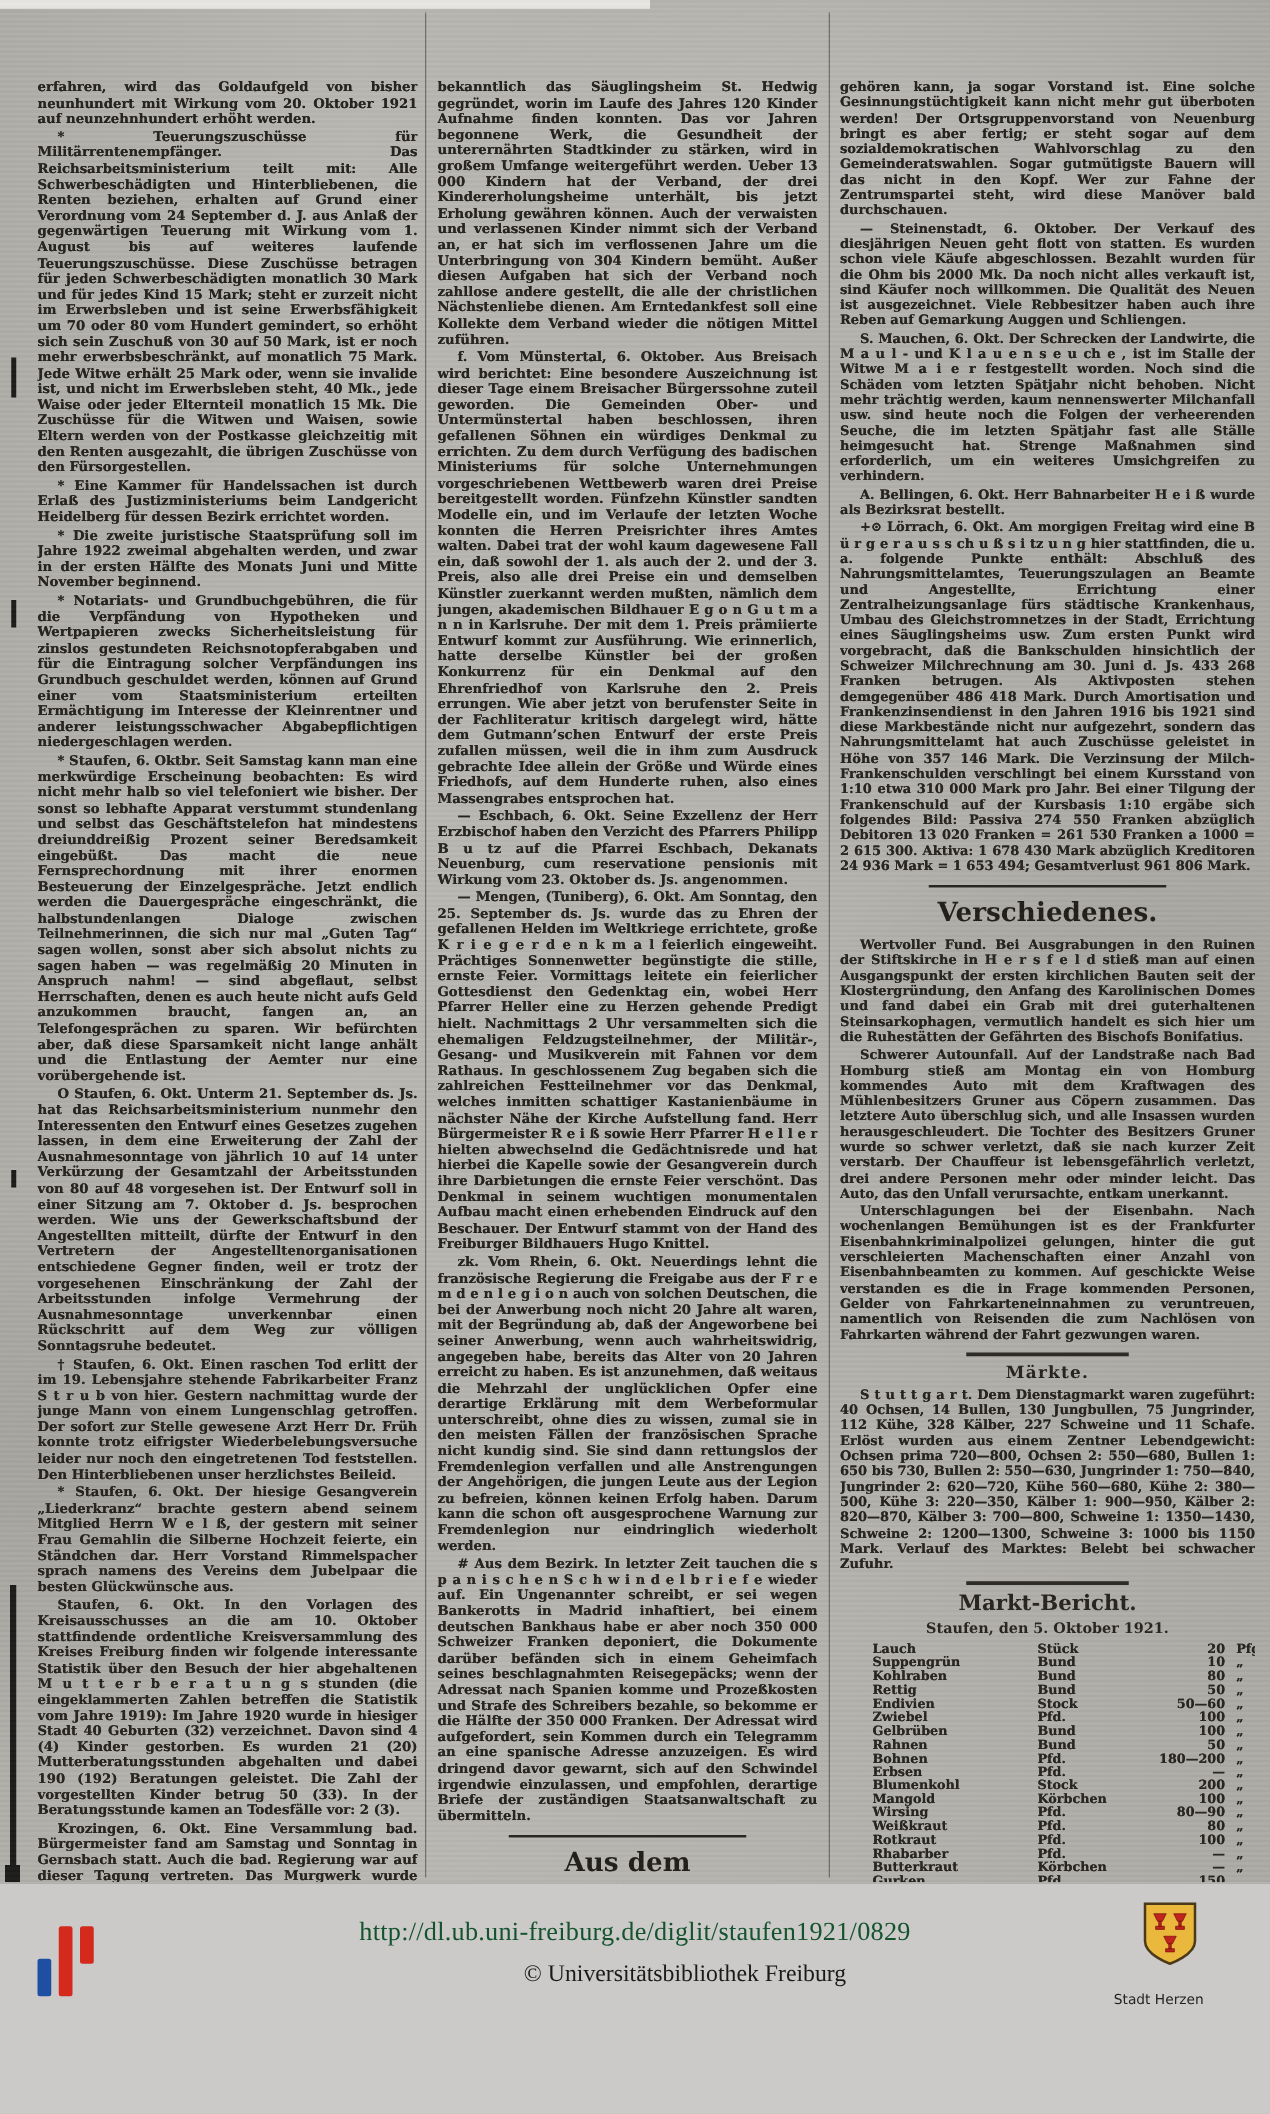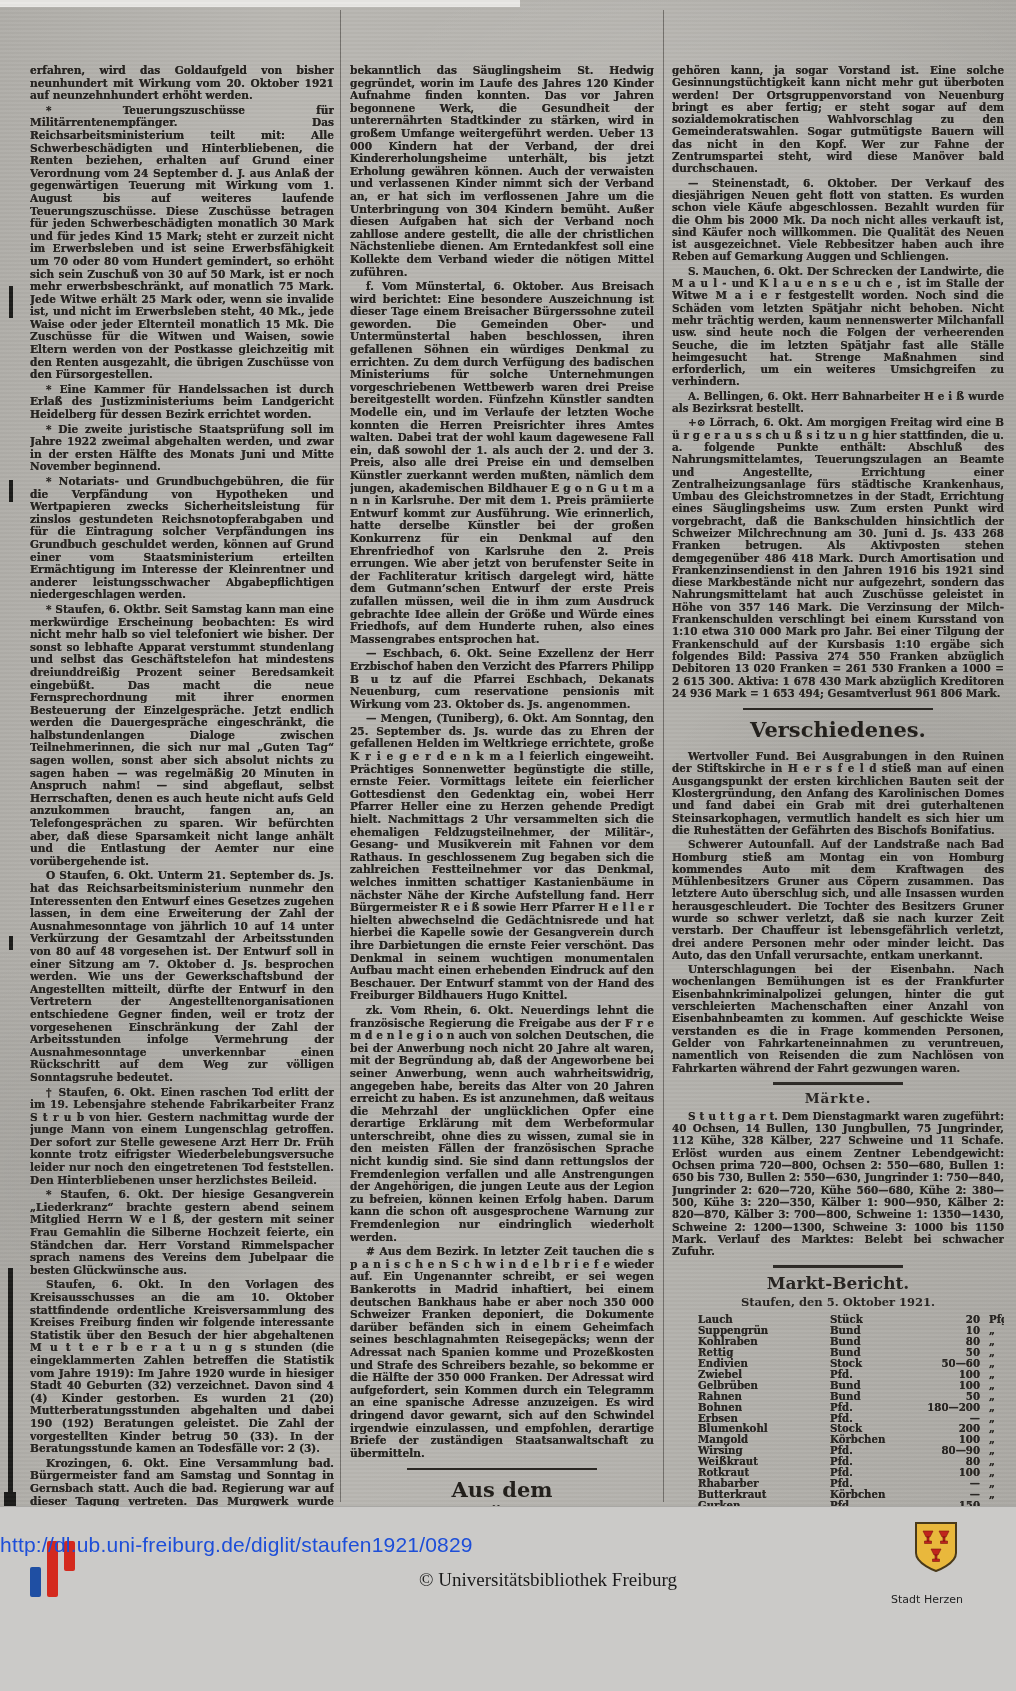--- a/index.html
+++ b/index.html
@@ -37,22 +37,22 @@
   .mrow{display:flex;padding-left:26px;font-size:10.2px;line-height:10.9px;font-weight:bold;
         text-align:left;text-shadow:0 0 .4px rgba(38,35,31,.8);}
   .mi{width:132px;flex:0 0 auto;}
   .mu{width:92px;flex:0 0 auto;}
   .mp{width:58px;flex:0 0 auto;text-align:right;}
   .mc{width:34px;flex:0 0 auto;padding-left:9px;}
 
   
   #footer{position:absolute;left:0;top:1506px;width:1016px;height:185px;background:#cbcac8;
           border-top:1px solid #a8a7a4;}
-  #url-line{position:absolute;left:0;top:26px;width:100%;text-align:left;
-            font-family:Liberation Sans, sans-serif;font-size:21px;color:#1d4ed8;letter-spacing:.2px;}
+  #url-line{position:absolute;left:0;top:26px;width:100%;text-align:center;
+            font-family:Liberation Serif, serif;font-size:21px;color:#14532d;letter-spacing:.2px;}
   #copyright-line{position:absolute;left:0;top:62px;width:100%;text-align:center;
             font-family:"Liberation Serif",serif;font-size:19px;color:#1a1a1a;margin-left:40px;}
   #ub-logo{position:absolute;left:30px;top:30px;width:60px;height:66px;}
   #ub-logo .bar{position:absolute;bottom:6px;border-radius:2px;}
   #ub-logo .b1{left:0;width:11px;height:30px;background:#1f4fa3;}
   #ub-logo .b2{left:17px;width:11px;height:56px;background:#d42a1e;}
   #ub-logo .b3{left:34px;width:11px;height:30px;background:#d42a1e;bottom:32px;}
   #coat{position:absolute;right:58px;top:14px;width:44px;height:52px;}
   #coat-label{position:absolute;right:34px;top:86px;width:110px;text-align:center;
               font-family:"DejaVu Sans",sans-serif;font-size:11px;color:#222;}

